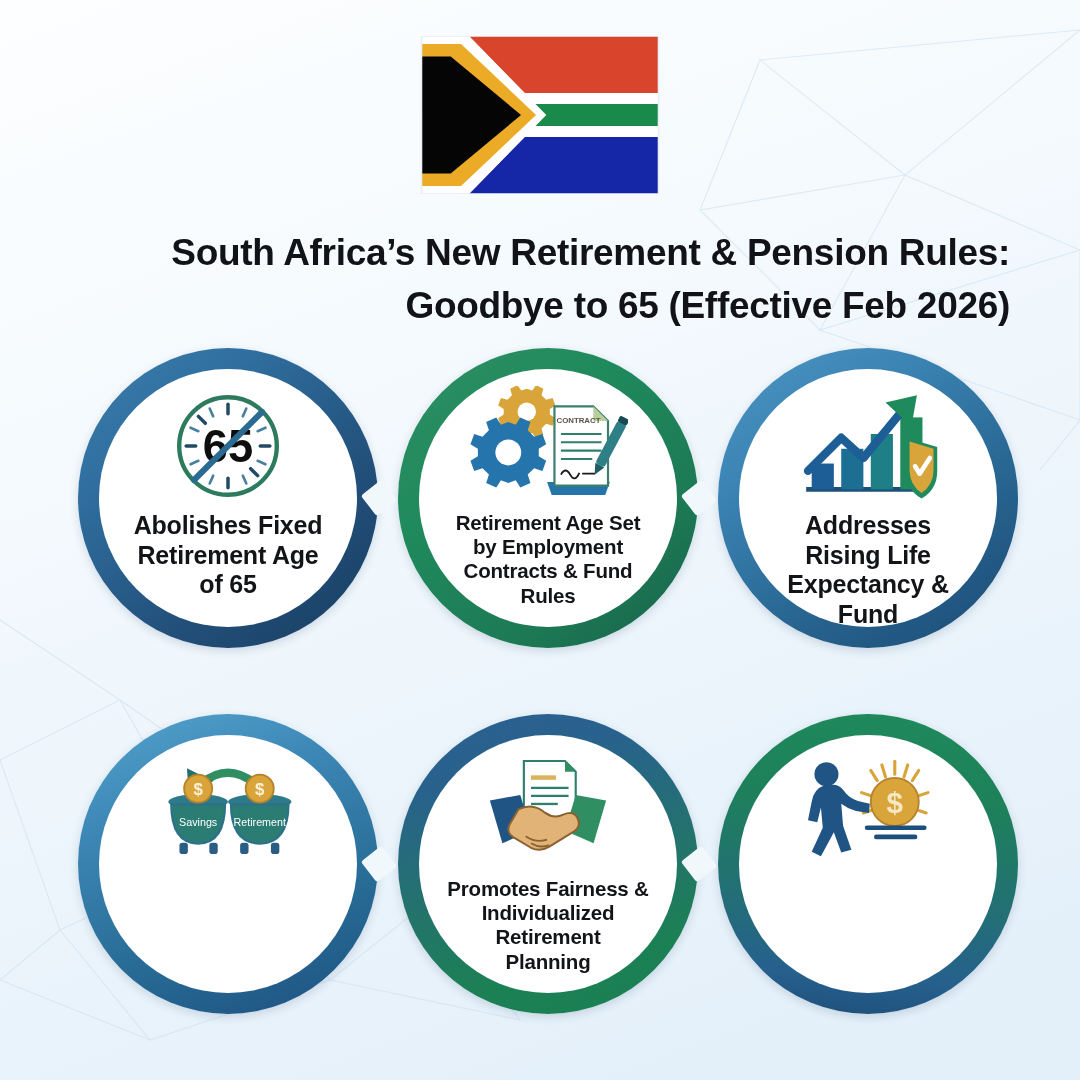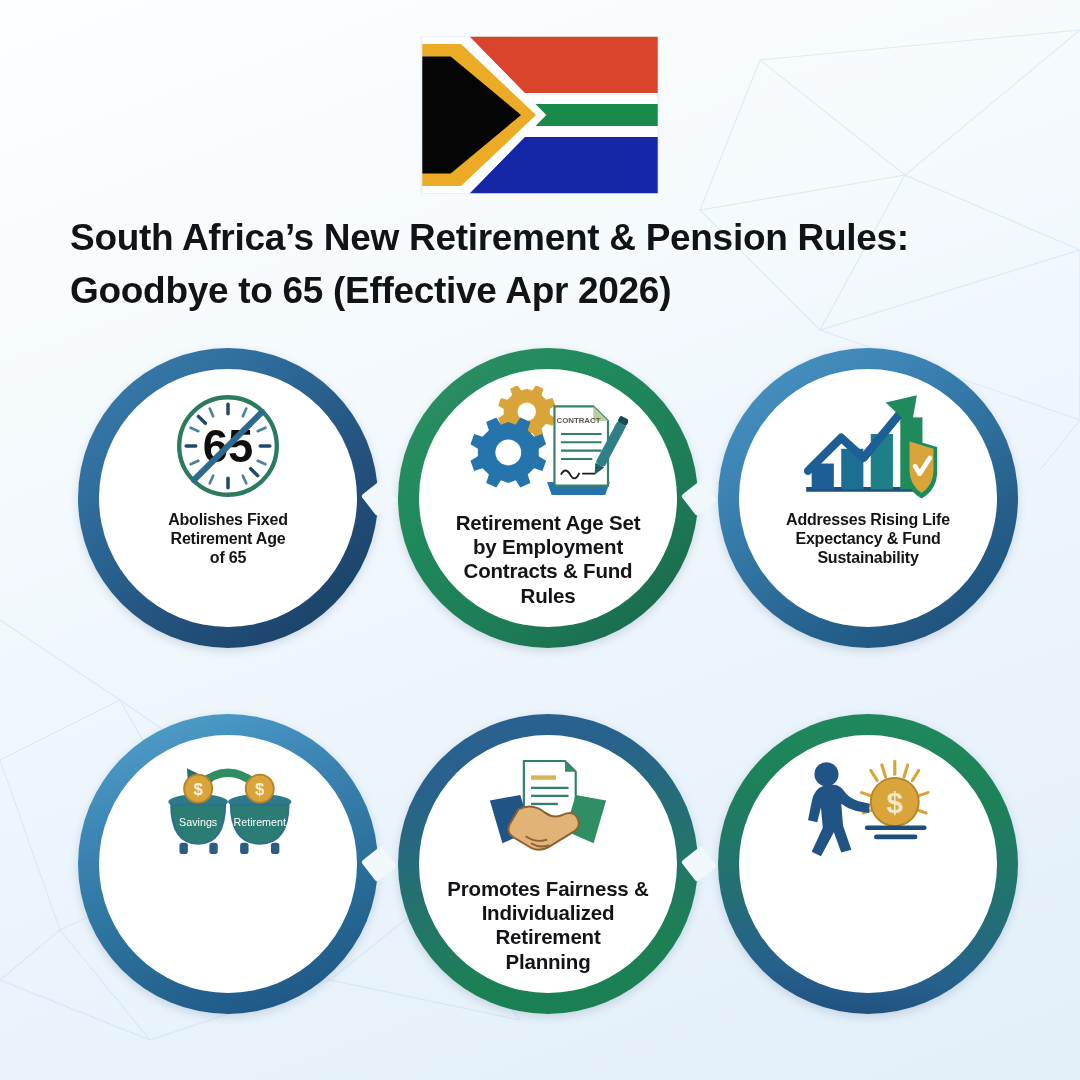--- a/index.html
+++ b/index.html
@@ -35,22 +35,22 @@
     width: 248px;
     height: 158px;
   }
   .flag-wrap svg { display:block; width:100%; height:100%; }
 
   
   .title {
     position: absolute;
     left: 0;
     right: 0;
-    top: 212px;
-    text-align: left;
+    top: 227px;
+    text-align: right;
     color: #111318;
     font-size: 37px;
     font-weight: bold;
     line-height: 1.42;
     letter-spacing: -0.3px;
     padding: 0 70px;
     box-sizing: border-box;
     text-shadow: 0 1px 1px rgba(255,255,255,0.8);
   }
   .title .line { display:block; }
@@ -114,21 +114,21 @@
     height: 122px;
     display: flex;
     align-items: center;
     justify-content: center;
     flex: 0 0 auto;
   }
   .icon-slot svg { display:block; max-width:100%; max-height:100%; }
 
   .node-label {
     color: #121417;
-    font-size: 16px;
+    font-size: 25px;
     font-weight: bold;
     line-height: 1.18;
     text-align: center;
     width: 206px;
     margin-top: 4px;
     letter-spacing: -0.2px;
     white-space: pre-line;
   }
   .node-label.small { font-size: 20.5px; }
 
@@ -184,21 +184,21 @@
       <path d="M0 -8 L128 86 L300 86 L300 114 L128 114 L0 208 Z" fill="#1a8a4b"></path>
       <path d="M0 0 L60 0 L158 100 L60 200 L0 200 Z" fill="#ffffff"></path>
       <path d="M0 10 L50 10 L145 100 L50 190 L0 190 Z" fill="#ecab27"></path>
       <path d="M0 26 L37 26 L126 100 L37 174 L0 174 Z" fill="#050505"></path>
       <rect x="0" y="0" width="300" height="200" fill="none" stroke="#e7eef5" stroke-width="2"></rect>
     </svg>
   </div>
 
   <div class="title">
     <span class="line">South Africa’s New Retirement &amp; Pension Rules:</span>
-    <span class="line">Goodbye to 65 (Effective Apr 2026)</span>
+    <span class="line">Goodbye to 65 (Effective Feb 2026)</span>
   </div>
 
   <div class="grid">
 
     <div class="row row-1">
 
       <div class="node c0">
         <div class="ring g-blue">
           <div class="inner">
             <div class="icon-slot">

